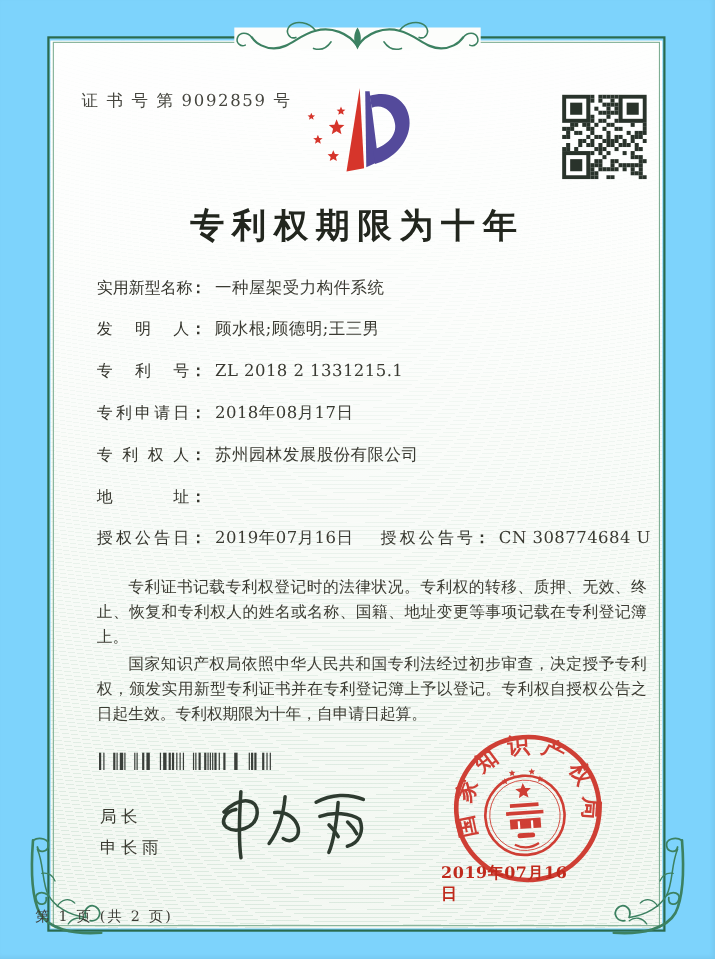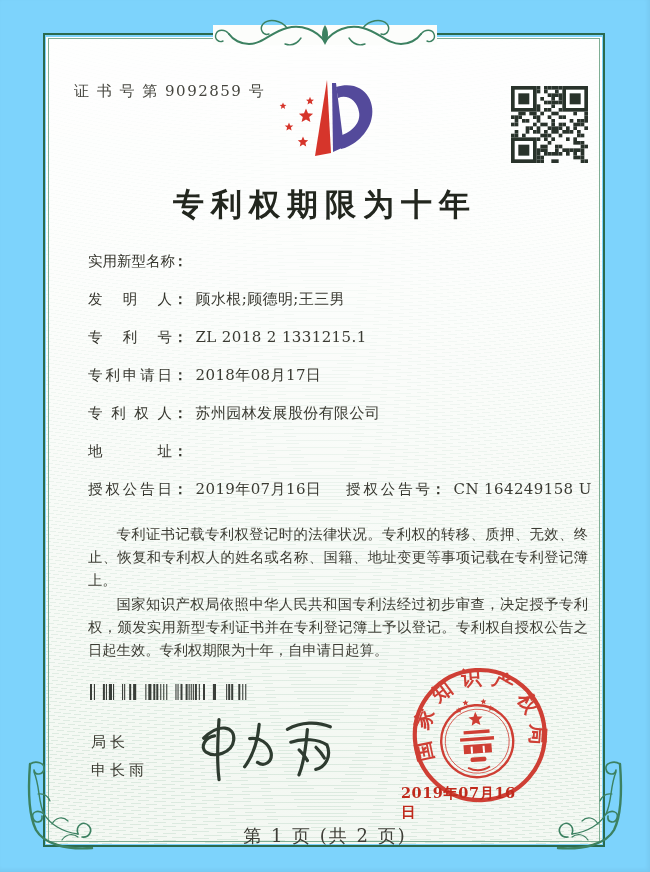--- a/index.html
+++ b/index.html
@@ -44,22 +44,22 @@
   .barcode { position:absolute; left:90px; top:684px; width:158px; height:16px; }
 
   .director-title { position:absolute; left:91px; top:733px; font-size:15px; letter-spacing:4px; color:#3a3a31; }
   .director-name  { position:absolute; left:91px; top:761px; font-size:15px; letter-spacing:4px; color:#3a3a31; }
   .signature { position:absolute; left:190px; top:708px; width:155px; height:80px; transform:rotate(-2deg); }
 
   .seal { position:absolute; left:406px; top:663px; width:148px; height:150px; transform:rotate(-4deg); opacity:0.93; }
   .seal-date { position:absolute; left:401px; top:784px; width:120px; font-size:14.5px; font-weight:700;
     color:#c02a1c; letter-spacing:0.5px; }
 
-  .footer { position:absolute; left:0; top:824px; width:100%; text-align:center;
-    font-size:18px; color:#3d3d36; letter-spacing:2px; }
+  .footer { position:absolute; left:0; top:824px; width:100%; 
+    font-size:13px; color:#3d3d36; letter-spacing:2px;padding-left:32px; }
 
   .g-stroke { stroke:#3c8161; fill:none; stroke-linecap:round; }
 </style>
 </head>
 <body>
 
 <div class="page">
   <div class="texture"></div>
   <div class="frame-outer"></div>
   <div class="frame-inner"></div>
@@ -271,20 +271,21 @@
       <rect x="69.67" y="73.33" width="3.67" height="3.67" fill="#29332b"></rect>
       <rect x="73.33" y="73.33" width="3.67" height="3.67" fill="#29332b"></rect>
     </svg>
 
   <div class="title">专利权期限为十年</div>
 
   <div class="fields">
     <div class="row">
       <span class="flabel">实用新型名称</span>
         <span class="fcolon">：</span>
+        <span class="fvalue">一种屋架受力构件系统</span>
     </div>
     <div class="row">
       <span class="flabel">发明人</span>
         <span class="fcolon">：</span>
         <span class="fvalue">顾水根;顾德明;王三男</span>
     </div>
     <div class="row">
       <span class="flabel">专利号</span>
         <span class="fcolon">：</span>
         <span class="fvalue">ZL 2018 2 1331215.1</span>
@@ -303,21 +304,21 @@
       <span class="flabel">地址</span>
         <span class="fcolon">：</span>
     </div>
     <div class="row">
       <span class="flabel">授权公告日</span>
         <span class="fcolon">：</span>
         <span class="fvalue">2019年07月16日</span>
       <span class="pair2">
         <span class="flabel">授权公告号</span>
           <span class="fcolon">：</span>
-          <span class="fvalue">CN 164249158 U</span>
+          <span class="fvalue">CN 308774684 U</span>
       </span>
     </div>
   </div>
 
   <div class="paras">
     <p>专利证书记载专利权登记时的法律状况。专利权的转移、质押、无效、终止、恢复和专利权人的姓名或名称、国籍、地址变更等事项记载在专利登记簿上。</p>
     <p>国家知识产权局依照中华人民共和国专利法经过初步审查，决定授予专利权，颁发实用新型专利证书并在专利登记簿上予以登记。专利权自授权公告之日起生效。专利权期限为十年，自申请日起算。</p>
   </div>
 
   <svg class="barcode" id="barcode" viewBox="0 0 158 16" preserveAspectRatio="none">

